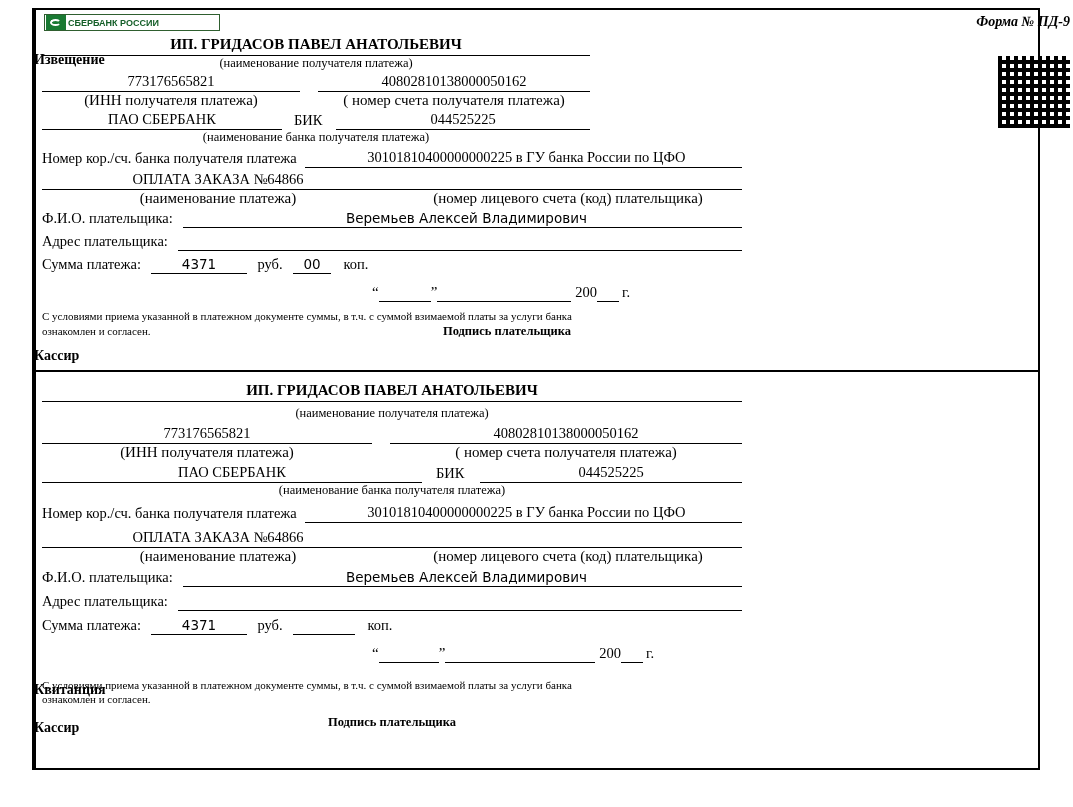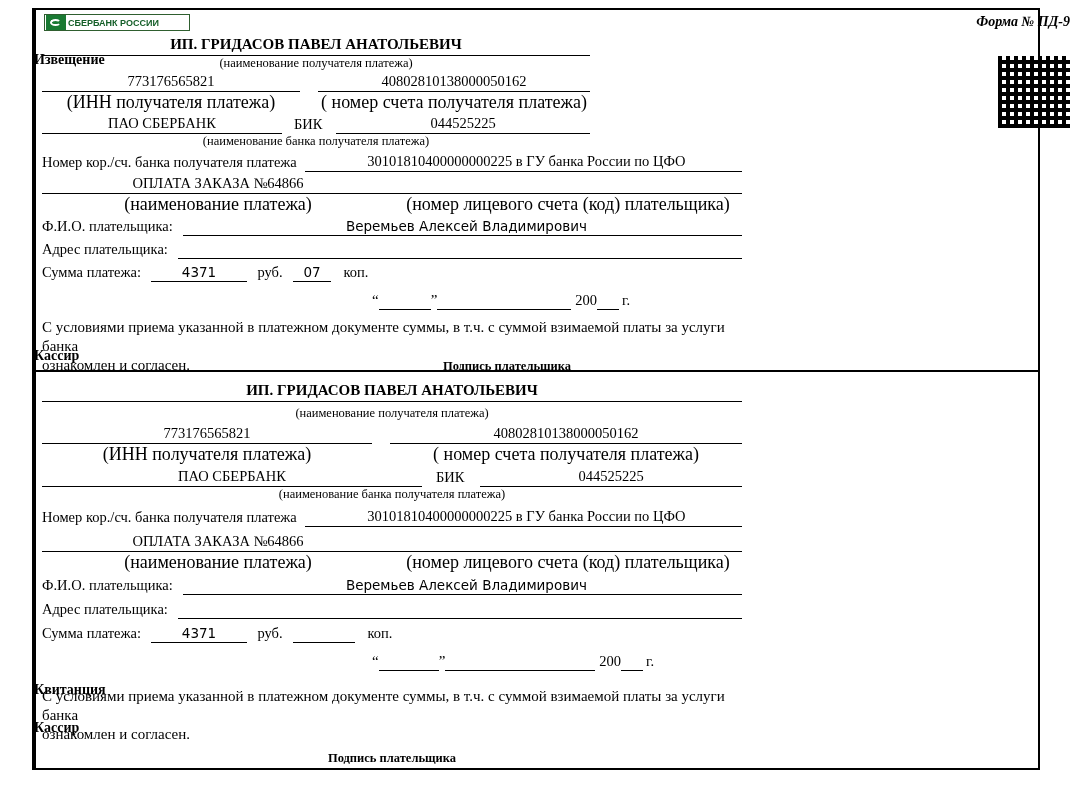--- a/index.html
+++ b/index.html
@@ -60,21 +60,21 @@
     font-weight: bold;
     font-size: 14px;
     font-family: "Liberation Serif", serif;
   }
 
   
   .sber-logo {
     position: absolute;
     left: 8px;
     top: 4px;
-    width: 146px;
+    width: 176px;
     height: 17px;
     border: 1px solid #2f5f2f;
     background: #ffffff;
     display: flex;
     align-items: center;
     box-sizing: border-box;
     overflow: hidden;
   }
   .sber-logo .mark {
     width: 20px;
@@ -153,36 +153,36 @@
   .cell {
     box-sizing: border-box;
   }
   .val {
     text-align: center;
     font-size: 14.5px;
     border-bottom: 1px solid #000;
     padding-bottom: 1px;
   }
   .label-sm {
-    font-size: 18px;
+    font-size: 15px;
     text-align: center;
   }
   .hand {
     font-family: "DejaVu Sans", sans-serif;
     font-size: 13.5px;
   }
   .line-grow {
     flex: 1;
     border-bottom: 1px solid #000;
     height: 17px;
   }
 
   .txt-left { text-align: center; }
   .small-note {
-    font-size: 15px;
+    font-size: 11px;
     line-height: 1.25;
     font-family: "Liberation Serif", serif;
   }
   .sign-line {
     text-align: center;
     font-weight: bold;
     font-size: 12.5px;
   }
   .spacer-4 { height: 4px; }
   .spacer-8 { height: 8px; }
@@ -275,21 +275,21 @@
         </div>
 
         <div class="row" style="width:700px; margin-top:5px;">
           <div class="cell" style="font-size:14.5px; padding-bottom:1px; white-space:nowrap;">Сумма платежа:</div>
           <div class="cell" style="width:10px;">&nbsp;</div>
           <div class="cell" style="width:96px;">
             <div class="val hand">4371</div>
           </div>
           <div class="cell" style="width:46px; text-align:center; font-size:14.5px; padding-bottom:1px;">руб.</div>
           <div class="cell" style="width:38px;">
-            <div class="val hand">07</div>
+            <div class="val hand">00</div>
           </div>
           <div class="cell" style="width:50px; text-align:center; font-size:14.5px; padding-bottom:1px;">коп.</div>
           <div class="cell" style="flex:1;">&nbsp;</div>
         </div>
 
         <div class="row" style="width:700px; margin-top:10px; padding-left:330px;">
           <div class="cell" style="font-size:15px; padding-bottom:1px;">“</div>
           <div class="cell" style="width:52px; border-bottom:1px solid #000; height:16px;"></div>
           <div class="cell" style="font-size:15px; padding-bottom:1px;">”</div>
           <div class="cell" style="width:134px; border-bottom:1px solid #000; height:16px;"></div>

